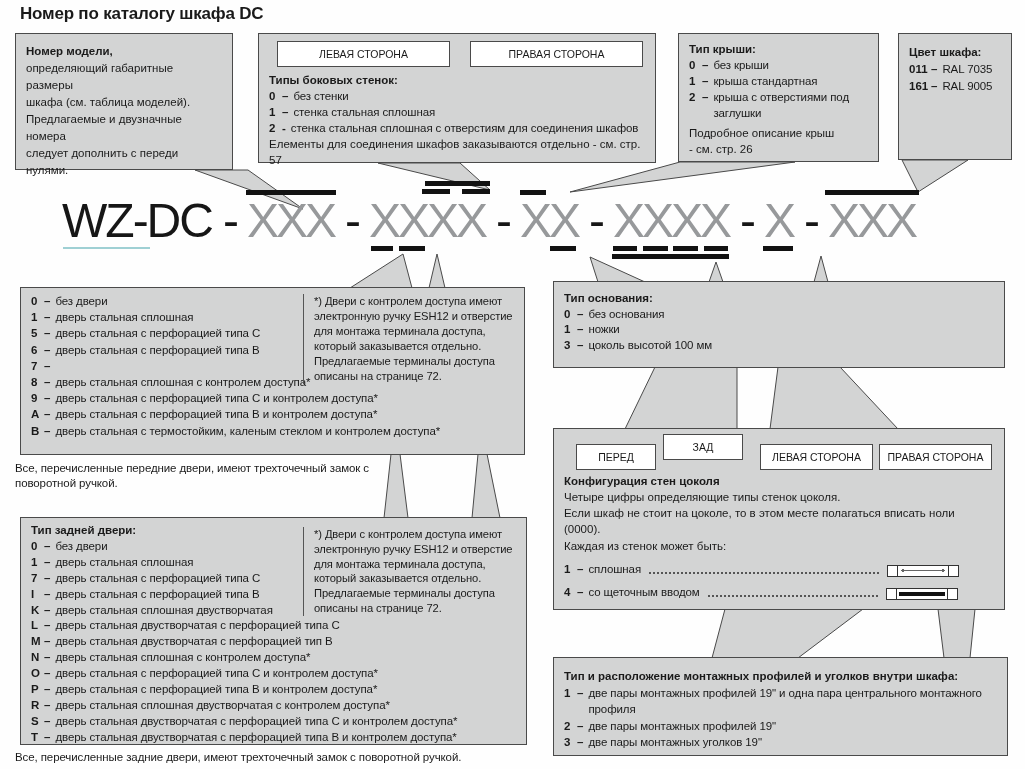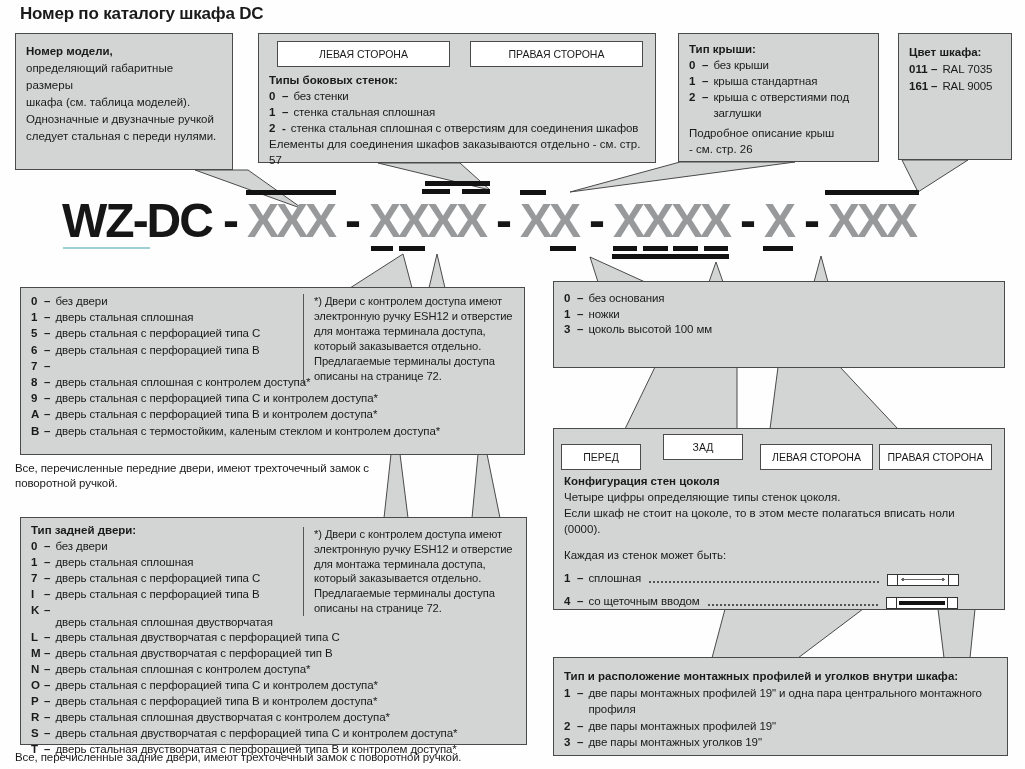--- a/index.html
+++ b/index.html
@@ -13,21 +13,21 @@
 
   .callout{position:absolute; background:#d3d4d4; border:1px solid #4a4a4a; z-index:2; box-sizing:border-box; padding:6px 10px; font-size:11.5px; line-height:17px;}
   .bx-title{font-weight:bold;}
   .opt-row{display:flex; align-items:flex-start;}
   .oc{font-weight:bold; min-width:11px; white-space:nowrap;}
   .od{font-weight:bold; padding:0 5px 0 2px; white-space:nowrap;}
   .ot{letter-spacing:-0.1px;}
   .wlabel{background:#fff; border:1px solid #4a4a4a; font-size:10.5px; text-align:center; line-height:24px; height:26px; box-sizing:border-box; position:absolute; top:7px;}
 
   
-  .formula{position:absolute; left:62px; top:198px; z-index:3; display:flex; align-items:center; gap:11px; font-weight:bold; font-size:48px; line-height:46px; letter-spacing:-3px; white-space:nowrap;}
+  .formula{position:absolute; left:62px; top:198px; z-index:3; display:flex; align-items:center; gap:11px; font-weight:normal; font-size:48px; line-height:46px; letter-spacing:-3px; white-space:nowrap;}
   .fprefix{color:#161616; letter-spacing:-2px; position:relative;}
   .fsep{color:#161616;}
   .fg{position:relative; color:#97999b;}
   .bar{position:absolute; height:5px; background:#121212;}
   .tealbar{position:absolute; height:2px; background:#9fd0d4; left:1px; bottom:-5px; width:58%;}
 
   .footnote{position:absolute; z-index:2; font-size:11.5px; line-height:15px; letter-spacing:-0.1px;}
 
   .note{position:absolute; border-left:1px solid #555; padding-left:10px; font-size:11.2px; line-height:15px; letter-spacing:-0.1px;}
 
@@ -65,22 +65,22 @@
     <polygon points="778,367 840,367 898,429 770,429"></polygon>
     <polygon points="725,609 863,609 798,658 712,658"></polygon>
     <polygon points="938,609 975,609 970,658 944,658"></polygon>
   </svg>
 
   <div class="callout" style="left:15px; top:33px; width:218px; height:137px; padding-top:9px;">
     <div class="bx-title">Номер модели,</div>
     <div>
         <div>определяющий габаритные размеры</div>
         <div>шкафа (см. таблица моделей).</div>
-        <div>Однозначные и двузначные ручкой</div>
-        <div>следует стальная с переди нулями.</div>
+        <div>Предлагаемые и двузначные номера</div>
+        <div>следует дополнить с переди нулями.</div>
       </div>
   </div>
 
   <div class="callout" style="left:258px; top:33px; width:398px; height:130px; padding-top:38px;">
     <span class="wlabel" style="left:18px; width:173px;">ЛЕВАЯ СТОРОНА</span>
     <span class="wlabel" style="left:211px; width:173px;">ПРАВАЯ СТОРОНА</span>
     <div class="bx-title" style="line-height:16px;">Типы боковых стенок:</div>
     <div>
         <div class="opt-row" style="line-height:16px;">
         <span class="oc">0</span>
@@ -257,21 +257,21 @@
         <span class="ot" style="white-space:nowrap;">дверь стальная с перфорацией типа C</span>
       </div>
         <div class="opt-row" style="line-height:15.9px;">
         <span class="oc">I</span>
         <span class="od">–</span>
         <span class="ot" style="white-space:nowrap;">дверь стальная с перфорацией типа B</span>
       </div>
         <div class="opt-row" style="line-height:15.9px;">
         <span class="oc">K</span>
         <span class="od">–</span>
-        <span class="ot" style="white-space:nowrap;margin-top:12px;">дверь стальная сплошная двустворчатая</span>
+        <span class="ot" style="white-space:nowrap;">дверь стальная сплошная двустворчатая</span>
       </div>
         <div class="opt-row" style="line-height:15.9px;">
         <span class="oc">L</span>
         <span class="od">–</span>
         <span class="ot" style="white-space:nowrap;">дверь стальная двустворчатая с перфорацией типа C</span>
       </div>
         <div class="opt-row" style="line-height:15.9px;">
         <span class="oc">M</span>
         <span class="od">–</span>
         <span class="ot" style="white-space:nowrap;">дверь стальная двустворчатая с перфорацией тип B</span>
@@ -306,48 +306,49 @@
         <span class="od">–</span>
         <span class="ot" style="white-space:nowrap;">дверь стальная двустворчатая с перфорацией типа B и контролем доступа*</span>
       </div>
       </div>
     <div class="note" style="left:282px; top:9px; width:205px; line-height:14.8px; font-size:11.2px;">*) Двери с контролем доступа имеют электронную ручку ESH12 и отверстие для монтажа терминала доступа, который заказывается отдельно. Предлагаемые терминалы доступа описаны на странице 72.</div>
   </div>
 
   <div class="footnote" style="left:15px; top:750px; width:500px;">Все, перечисленные задние двери, имеют трехточечный замок с поворотной ручкой.</div>
 
   <div class="callout" style="left:553px; top:281px; width:452px; height:87px; padding-top:9px; line-height:15.5px;">
+    <div class="bx-title">Тип основания:</div>
     <div>
         <div class="opt-row" style="line-height:15.5px;">
         <span class="oc">0</span>
         <span class="od">–</span>
         <span class="ot">без основания</span>
       </div>
         <div class="opt-row" style="line-height:15.5px;">
         <span class="oc">1</span>
         <span class="od">–</span>
         <span class="ot">ножки</span>
       </div>
         <div class="opt-row" style="line-height:15.5px;">
         <span class="oc">3</span>
         <span class="od">–</span>
         <span class="ot">цоколь высотой 100 мм</span>
       </div>
       </div>
   </div>
 
   <div class="callout" style="left:553px; top:428px; width:452px; height:182px; padding-top:44px; line-height:16px;">
-    <span class="wlabel" style="left:7px; top:15px; width:80px;">ПЕРЕД</span>
+    <span class="wlabel" style="left:22px; top:15px; width:80px;">ПЕРЕД</span>
     <span class="wlabel" style="left:109px; top:5px; width:80px;">ЗАД</span>
     <span class="wlabel" style="left:206px; top:15px; width:113px;">ЛЕВАЯ СТОРОНА</span>
     <span class="wlabel" style="left:325px; top:15px; width:113px;">ПРАВАЯ СТОРОНА</span>
     <div class="bx-title">Конфигурация стен цоколя</div>
     <div>Четыре цифры определяющие типы стенок цоколя.</div>
     <div>Если шкаф не стоит на цоколе, то в этом месте полагаться вписать ноли (0000).</div>
-    <div style="margin-top:10px;">Каждая из стенок может быть:</div>
+    <div style="margin-top:1px;">Каждая из стенок может быть:</div>
     <div class="leader-row">
       <span class="oc">1</span>
       <span class="od">–</span>
       <span class="ot">сплошная</span>
       <span class="leader-dots" style="max-width:230px;"></span>
       <span class="panel-icon">
         <span class="panel-end l"></span>
         <span class="panel-mid">
             <span class="thin"></span>
             <span class="tick" style="left:4px;"></span>

